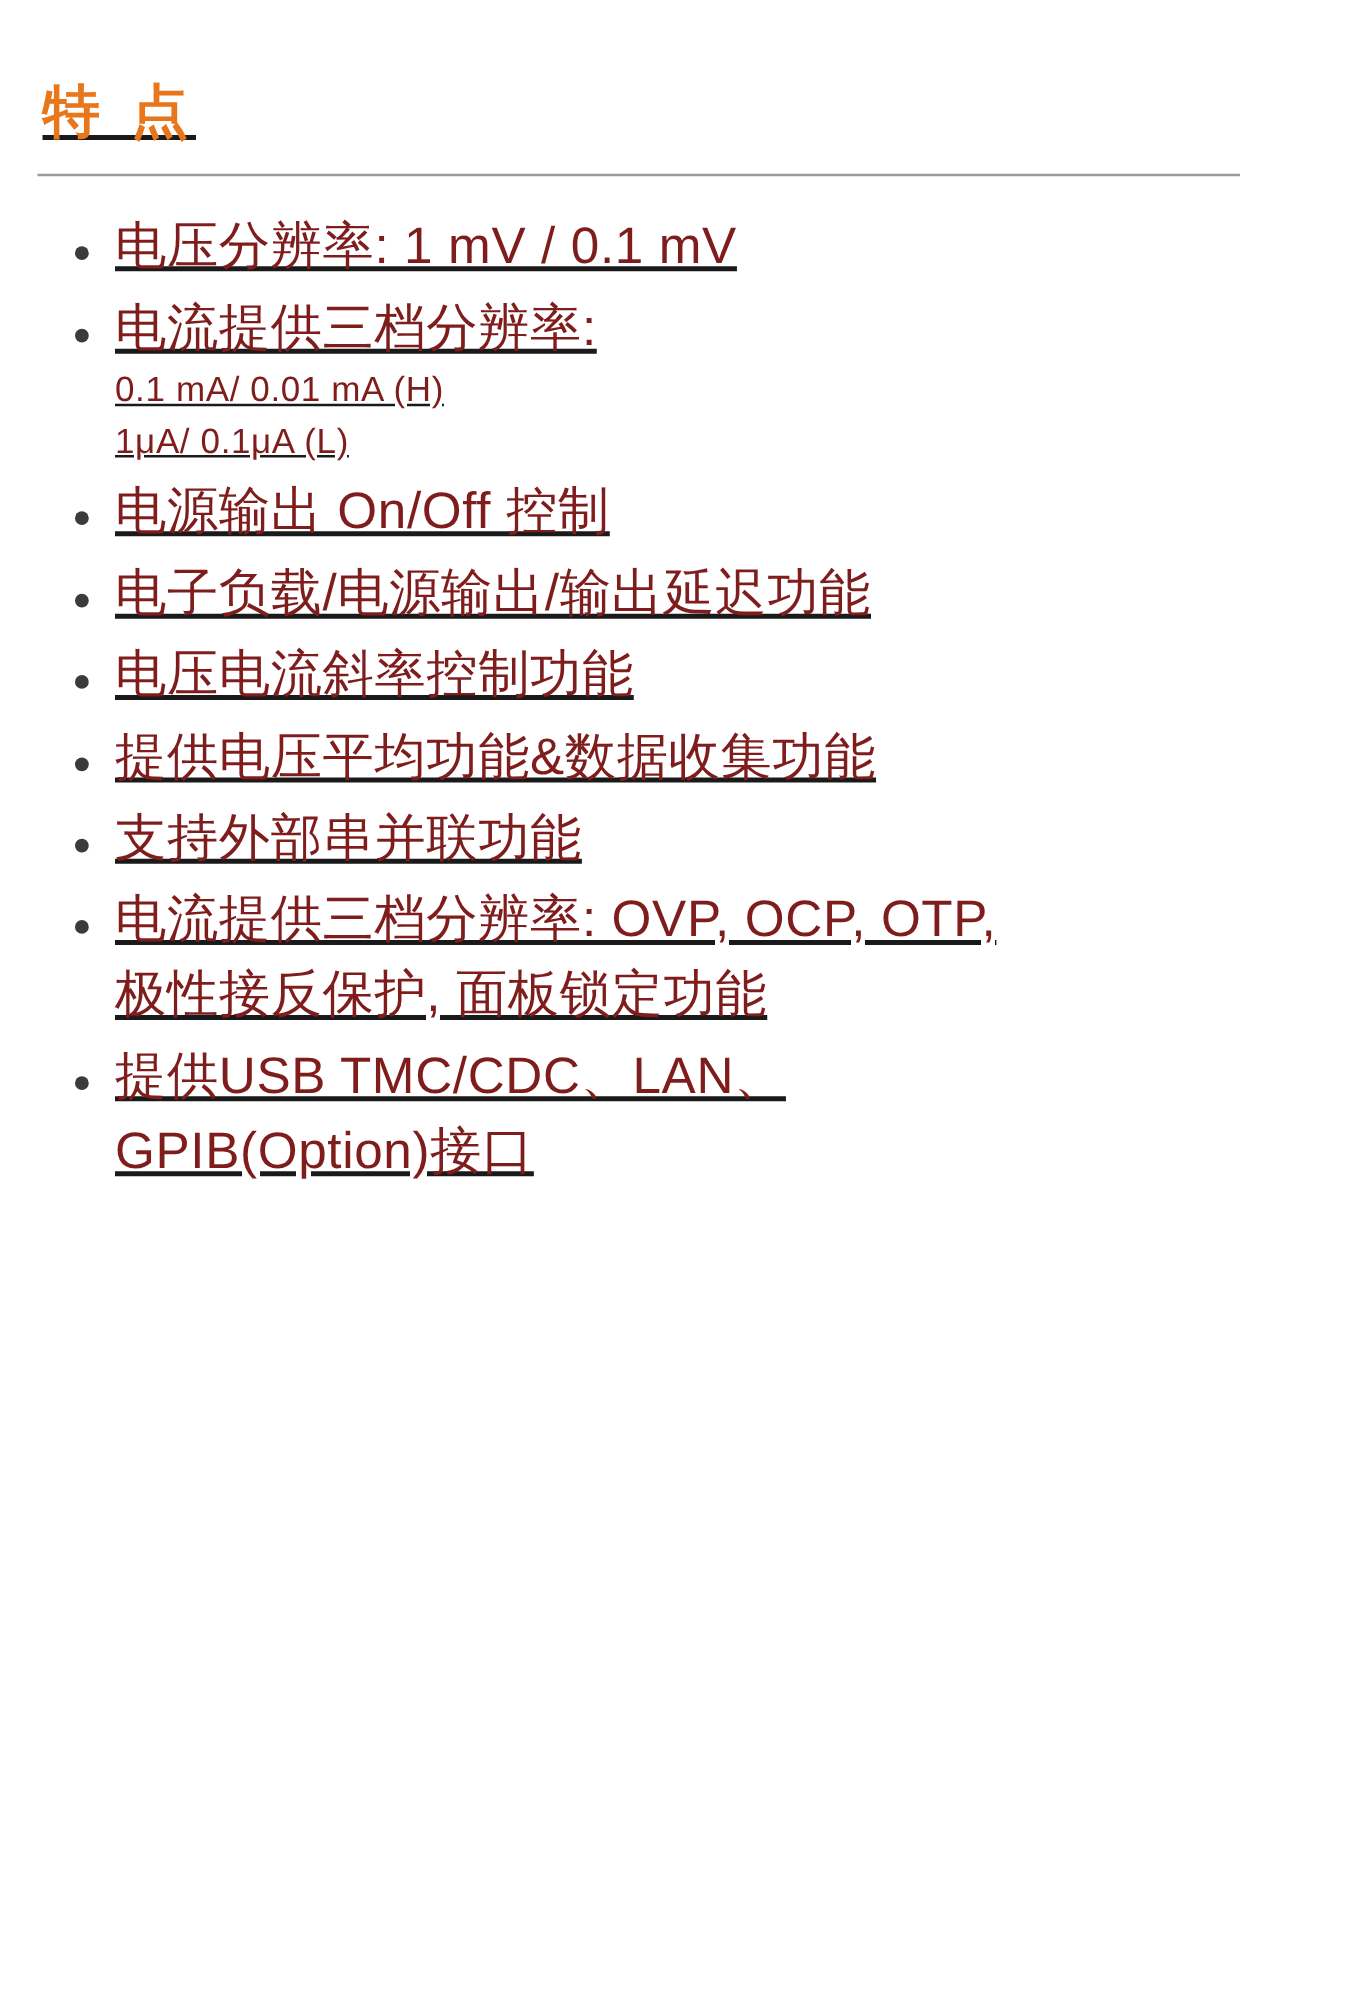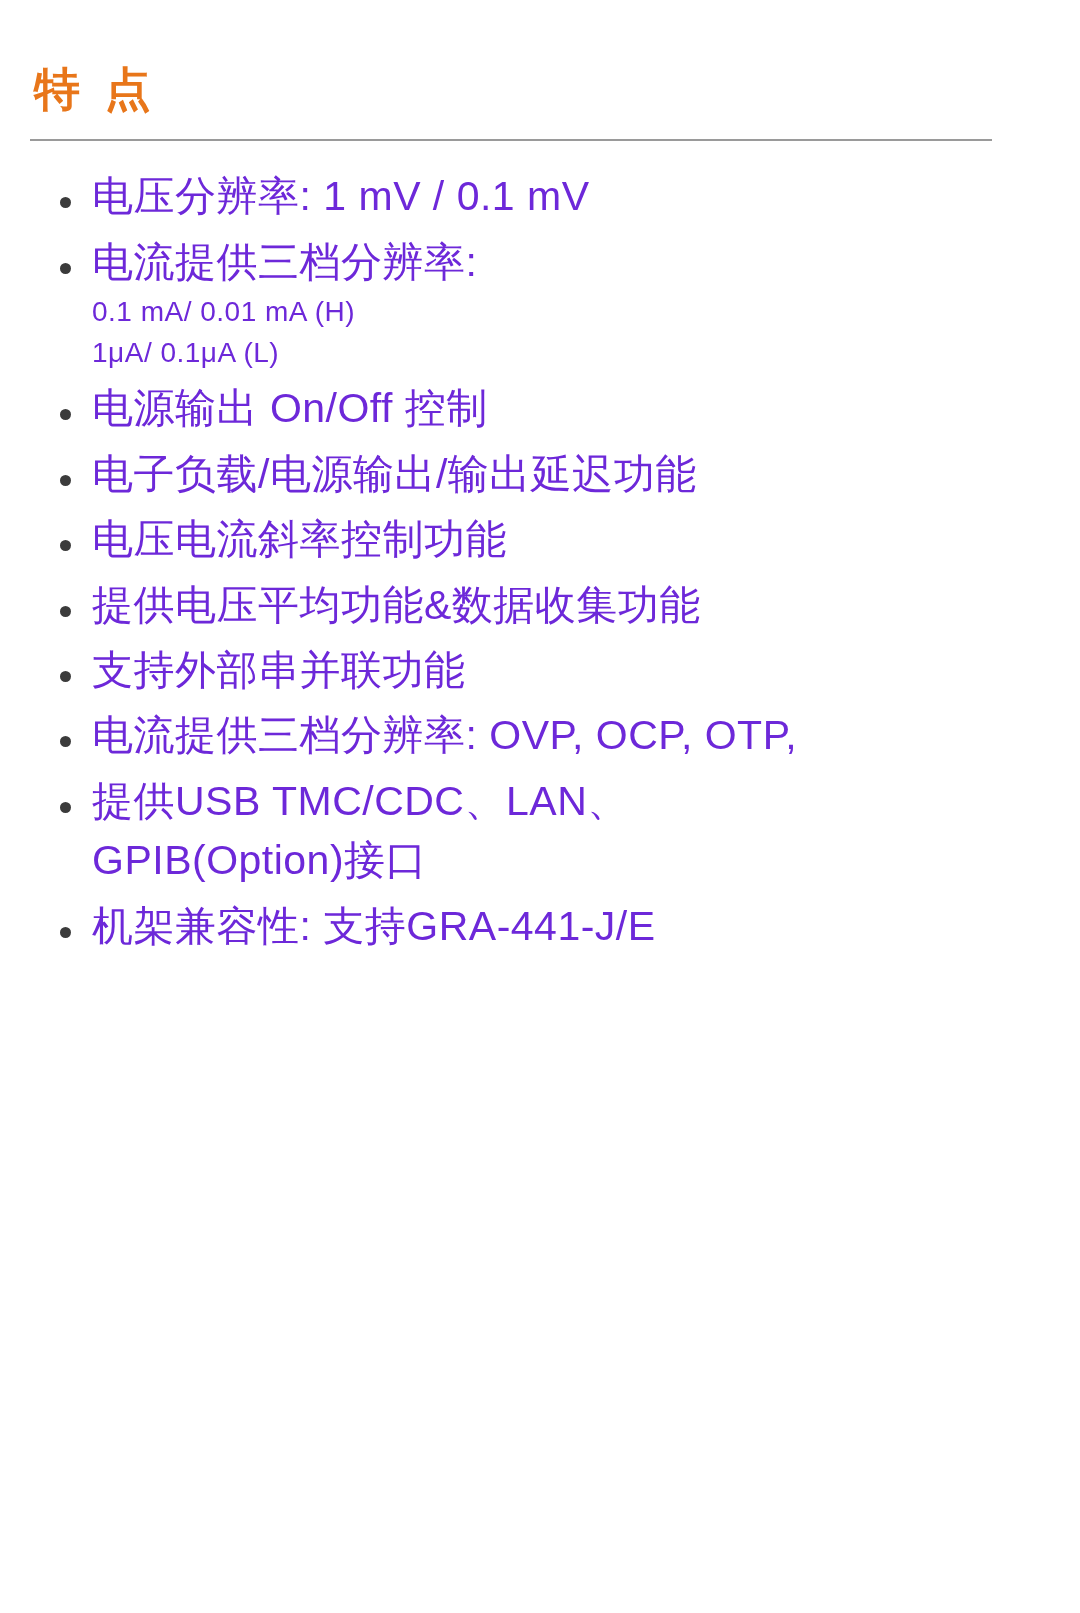--- a/index.html
+++ b/index.html
@@ -13,20 +13,21 @@
     font-family: "Liberation Sans", sans-serif;
     color: #1a1a1a;
     -webkit-font-smoothing: antialiased;
   }
   .page {
     position: relative;
     width: 1080px;
     height: 1613px;
     box-sizing: border-box;
     padding: 62px 40px 0 30px;
+    text-decoration: underline;
   }
   .section-title {
     font-size: 46px;
     font-weight: bold;
     color: #E8761A;
     letter-spacing: 6px;
     line-height: 1.2;
     margin: 0 0 22px 4px;
   }
   .title-rule {
@@ -51,21 +52,21 @@
     top: 30px;
     width: 11px;
     height: 11px;
     background: #3b3b3b;
     border-radius: 50%;
   }
   .line {
     font-size: 41px;
     line-height: 1.45;
     letter-spacing: 0.5px;
-    color: #6d28d9;
+    color: #7f1d1d;
     white-space: nowrap;
   }
   .line.sub {
     font-size: 28px;
   }
 </style>
 </head>
 <body>
 
 <div class="page">
@@ -109,27 +110,24 @@
     </li>
 
     <li>
       <span class="bullet"></span>
       <div class="line">支持外部串并联功能</div>
     </li>
 
     <li>
       <span class="bullet"></span>
       <div class="line">电流提供三档分辨率: OVP, OCP, OTP,</div>
+      <div class="line">极性接反保护, 面板锁定功能</div>
     </li>
 
     <li>
       <span class="bullet"></span>
       <div class="line">提供USB TMC/CDC、LAN、</div>
       <div class="line">GPIB(Option)接口</div>
     </li>
 
-    <li>
-      <span class="bullet"></span>
-      <div class="line">机架兼容性: 支持GRA-441-J/E</div>
-    </li>
 
   </ul>
 </div>
 
 </body></html>

